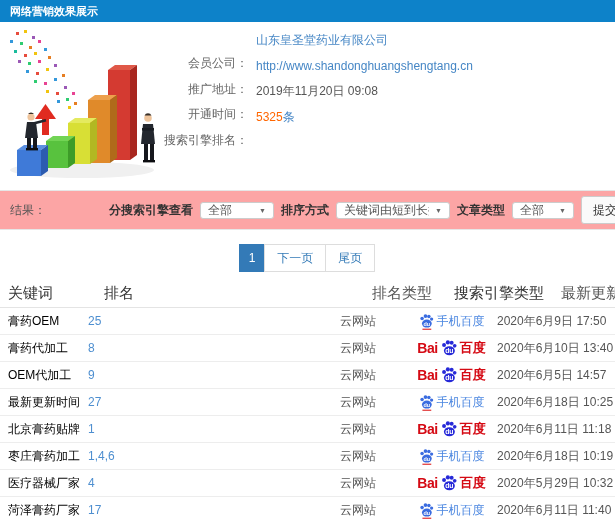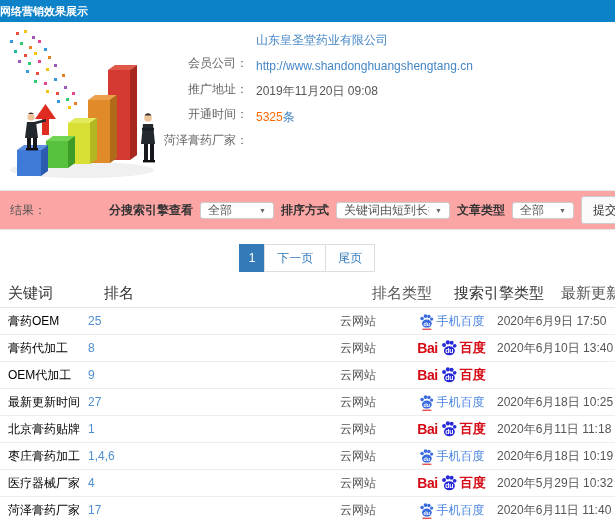--- a/index.html
+++ b/index.html
@@ -1,21 +1,21 @@
 <!DOCTYPE html>
 <html><head>
 <meta charset="utf-8">
 <style>
   html,body{margin:0;padding:0;background:#fff;}
   body{font-family:"Liberation Sans","DejaVu Sans",sans-serif;}
   .page{position:relative;width:615px;height:520px;overflow:hidden;background:#fff;}
 
   
   .titlebar{position:absolute;left:0;top:0;width:615px;height:22px;background:#0d82c9;
-            color:#fff;font-size:11px;font-weight:bold;line-height:22px;padding-left:0;box-sizing:border-box;}
+            color:#fff;font-size:11px;font-weight:bold;line-height:22px;padding-left:10px;box-sizing:border-box;}
 
   
   .info-section{position:absolute;left:0;top:22px;width:615px;height:168px;}
   .illustration{position:absolute;left:2px;top:6px;}
   .info-fields{position:absolute;left:126px;top:6px;}
   .info-row{display:flex;align-items:center;height:25.5px;font-size:12px;}
   .info-label{width:122px;text-align:right;color:#666;margin-top:46px;}
   .info-value{margin-left:8px;color:#4586c5;}
   .info-value.plain{color:#555;}
   .hl-num{color:#ff6600;}
@@ -174,21 +174,21 @@
       </div>
       <div class="info-row">
         <span class="info-label">推广地址：</span>
         <span class="info-value">http://www.shandonghuangshengtang.cn</span>
       </div>
       <div class="info-row">
         <span class="info-label">开通时间：</span>
         <span class="info-value plain">2019年11月20日 09:08</span>
       </div>
       <div class="info-row">
-        <span class="info-label">菏泽膏药厂家：</span>
+        <span class="info-label">搜索引擎排名：</span>
         <span class="info-value"><span class="hl-num">5325</span><span class="hl-suffix">条</span></span>
       </div>
     </div>
   </div>
 
   <div class="filter-bar">
     <span class="result-label">结果：</span>
     <div class="filter-controls">
       <span class="flabel">分搜索引擎查看</span>
       <div class="sel w70">
@@ -267,20 +267,21 @@
             <svg class="paw-baidu" viewBox="0 0 22 25">
               <circle cx="4.5" cy="8" r="2.6"></circle>
               <circle cx="9.5" cy="4.5" r="2.7"></circle>
               <circle cx="14.5" cy="5" r="2.6"></circle>
               <circle cx="18.5" cy="9" r="2.4"></circle>
               <ellipse cx="11.5" cy="15.5" rx="7.2" ry="6"></ellipse>
               <text x="11.5" y="18.5" text-anchor="middle">du</text>
             </svg>
             <span class="bd-cn">百度</span>
           </div>
+          <div class="cell c4">2020年6月5日 14:57</div>
         </div>
         <div class="grid trow">
           <div class="cell c0 kw">最新更新时间</div>
           <div class="cell c1 rank">27</div>
           <div class="cell c2">云网站</div>
           <div class="cell c3 engine">
             <svg class="paw-mobile" viewBox="0 0 22 25">
               <circle cx="4.5" cy="8" r="2.6"></circle>
               <circle cx="9.5" cy="4.5" r="2.7"></circle>
               <circle cx="14.5" cy="5" r="2.6"></circle>

